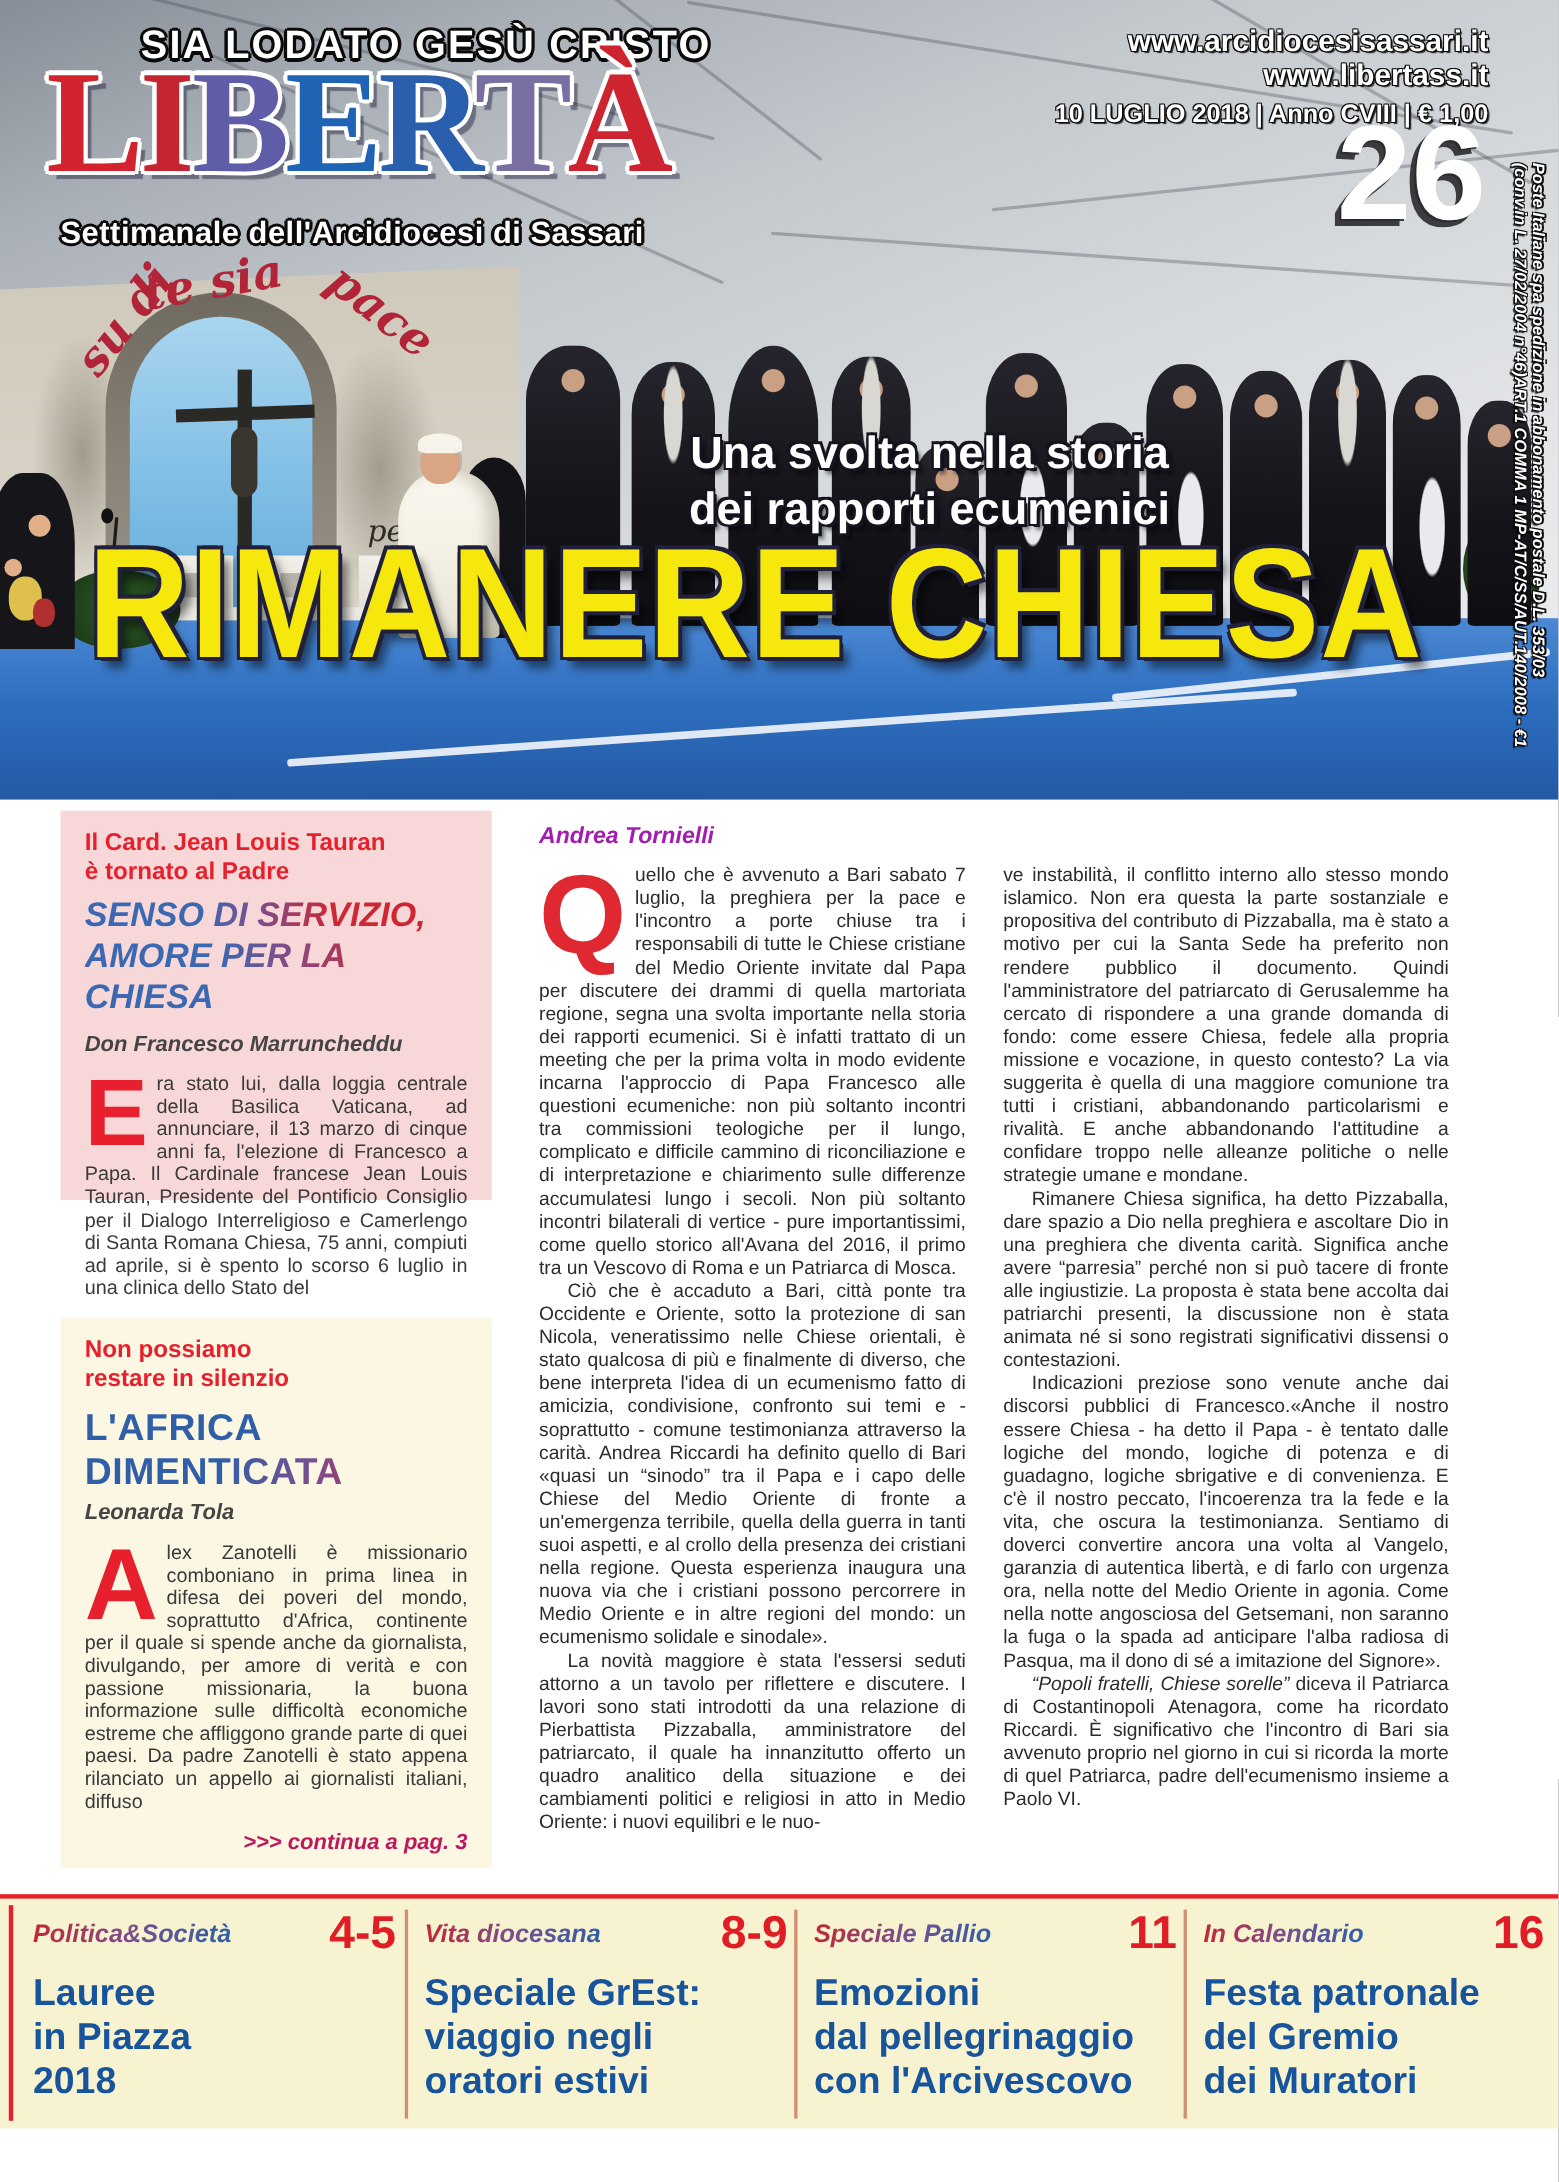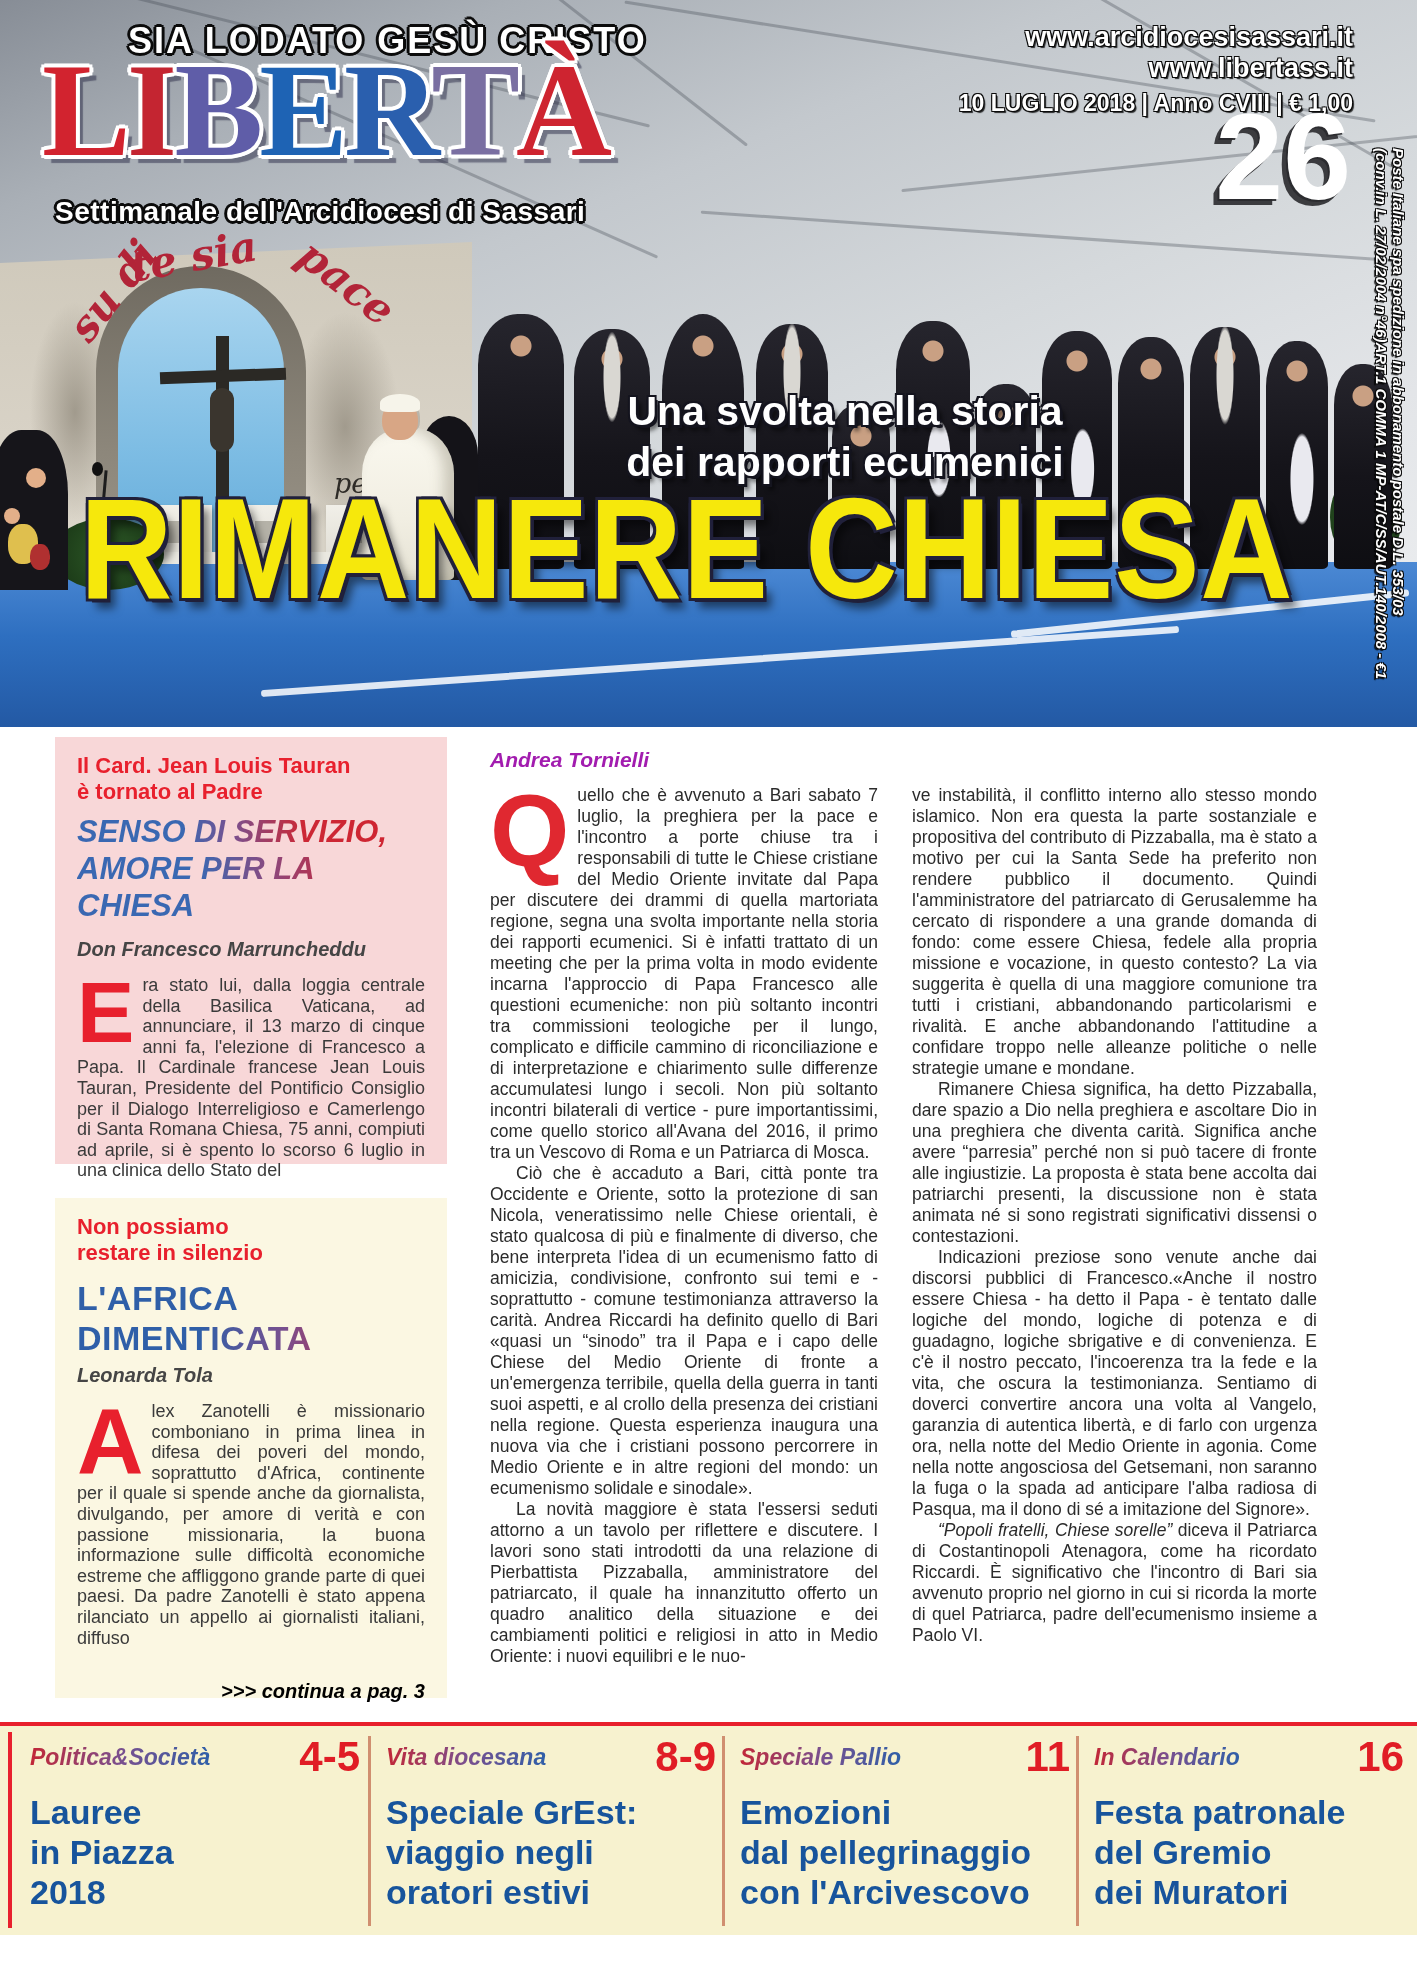--- a/index.html
+++ b/index.html
@@ -75,40 +75,40 @@
           font-size:15px;font-style:italic;font-weight:bold;color:#fff;line-height:17px;}
   .kicker{position:absolute;left:612px;top:386px;width:466px;text-align:center;
           font-size:41px;line-height:51px;font-weight:bold;color:#fff;
           text-shadow:-2px -2px 0 #14141e,2px -2px 0 #14141e,-2px 2px 0 #14141e,3px 3px 0 #14141e,5px 6px 4px rgba(0,0,0,.55);}
   .headline{position:absolute;left:80px;top:478px;font-size:142px;font-weight:bold;letter-spacing:1px;
             color:#f6e80c;white-space:nowrap;transform:scaleX(.9);transform-origin:left center;line-height:1;
             text-shadow:-3px -3px 0 #20203a,3px -3px 0 #20203a,-3px 3px 0 #20203a,4px 4px 0 #20203a,9px 10px 9px rgba(0,0,0,.5);}
 
   
   .sidebox{position:absolute;left:55px;width:392px;box-sizing:border-box;padding:16px 22px;}
-  .pink{top:737px;height:427px;background:#f8d7d8;}
+  .pink{top:737px;height:354px;background:#f8d7d8;}
   .cream{top:1198px;height:500px;background:#fbf7e2;}
   .box-kicker{font-size:22px;line-height:26px;font-weight:bold;color:#e8202d;}
   .box-title-i{font-size:31px;line-height:37px;font-weight:bold;font-style:italic;margin-top:8px;}
   .box-title{font-size:34px;line-height:40px;font-weight:bold;margin-top:12px;letter-spacing:.5px;}
   .gtext{color:#2f5fa8;}
   @supports ((-webkit-background-clip:text) or (background-clip:text)){
     .gtext{background:var(--g);-webkit-background-clip:text;background-clip:text;color:transparent;}
   }
   .g-s1{--g:linear-gradient(90deg,#3a68b2 0%,#3a68b2 30%,#7a4f8e 45%,#cc2835 65%,#d02330 100%);}
   .g-s2{--g:linear-gradient(90deg,#3a68b2 0%,#3a68b2 35%,#8a4a80 55%,#cc2433 78%,#d02330 100%);}
   .g-a1{--g:linear-gradient(90deg,#2f5fa8 0%,#2f5fa8 55%,#6a4f96 85%,#8a4568 100%);}
   .g-a2{--g:linear-gradient(90deg,#2f5fa8 0%,#2f5fa8 35%,#7a4f8e 60%,#cc2433 88%);}
   .g-f{--g:linear-gradient(90deg,#c22737 0%,#7a4f8e 50%,#2f5fa8 100%);}
   .box-author{font-size:20px;font-style:italic;font-weight:bold;color:#454545;margin-top:14px;}
   .box-body{font-size:18px;line-height:20.6px;text-align:justify;color:#3a3a3a;margin-top:14px;}
   .dropcap{float:left;color:#e8202d;font-weight:bold;padding:2px 8px 0 0;}
   .dc-e{font-size:86px;line-height:70px;}
   .dc-a{font-size:92px;line-height:76px;}
-  .box-continua{font-size:20px;font-style:italic;font-weight:bold;color:#000000;text-align:right;margin-top:32px;cursor:pointer;}
+  .box-continua{font-size:20px;font-style:italic;font-weight:bold;color:#be185d;text-align:right;margin-top:16px;cursor:pointer;}
 
   
   .byline{position:absolute;left:490px;top:748px;font-size:21px;font-style:italic;font-weight:bold;color:#a21caf;}
   .acol{position:absolute;top:785px;font-size:17.5px;line-height:21px;text-align:justify;color:#2b2b2b;}
   .col1{left:490px;width:388px;}
   .col2{left:912px;width:405px;}
   .acol p{margin:0;text-indent:26px;}
   .acol p.first{text-indent:0;}
   .dropQ{float:left;font-size:102px;line-height:84px;color:#e02830;font-weight:bold;padding:4px 8px 0 0;}
   .qspan{font-style:italic;}

